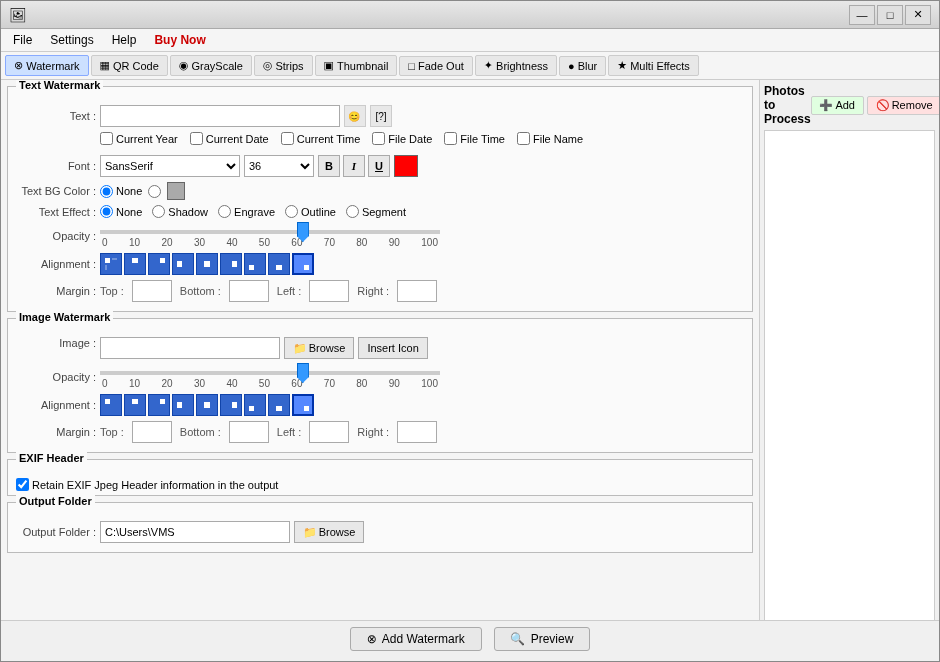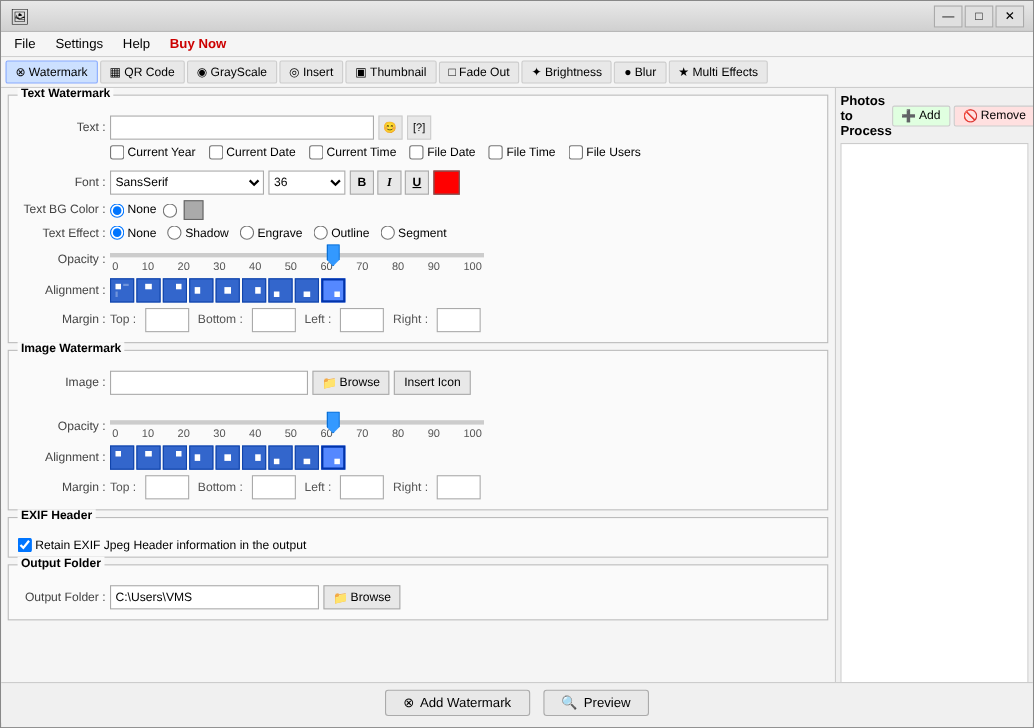--- a/index.html
+++ b/index.html
@@ -213,21 +213,21 @@
     .margin-label { color: #555; }
     .margin-input {
       width: 40px; height: 20px;
       background: #ccc;
       border: 1px solid #aaa;
       font-size: 11px;
       text-align: center;
       padding: 1px 3px;
     }
 
-    .image-row { display: flex; align-items: center; gap: 4px; margin-bottom: 16px; }
+    .image-row { display: flex; gap: 4px; margin-bottom: 5px; }
     .image-input { width: 180px; height: 22px; border: 1px solid #aaa; background: white; }
     .browse-btn {
       padding: 2px 8px; height: 22px;
       border: 1px solid #aaa;
       background: #e8e8e8;
       cursor: pointer;
       font-size: 11px;
       display: flex; align-items: center; gap: 2px;
     }
 
@@ -307,21 +307,21 @@
     <button class="toolbar-btn">
       <span>▦</span>
       <span>QR Code</span>
     </button>
     <button class="toolbar-btn">
       <span>◉</span>
       <span>GrayScale</span>
     </button>
     <button class="toolbar-btn">
       <span>◎</span>
-      <span>Insert</span>
+      <span>Strips</span>
     </button>
     <button class="toolbar-btn">
       <span>▣</span>
       <span>Thumbnail</span>
     </button>
     <button class="toolbar-btn">
       <span>□</span>
       <span>Fade Out</span>
     </button>
     <button class="toolbar-btn">
@@ -369,21 +369,21 @@
             <label class="checkbox-item">
               <input type="checkbox" style=""> 
                 <span>File Date</span>
             </label>
             <label class="checkbox-item">
               <input type="checkbox" style=""> 
                 <span>File Time</span>
             </label>
             <label class="checkbox-item">
               <input type="checkbox" style=""> 
-                <span>File Users</span>
+                <span>File Name</span>
             </label>
           </div>
         </div>
 
         <div class="font-row">
           <span class="form-label">Font :</span>
           <select class="font-select">
             <option>SansSerif</option>
           </select>
           <select class="size-select">

